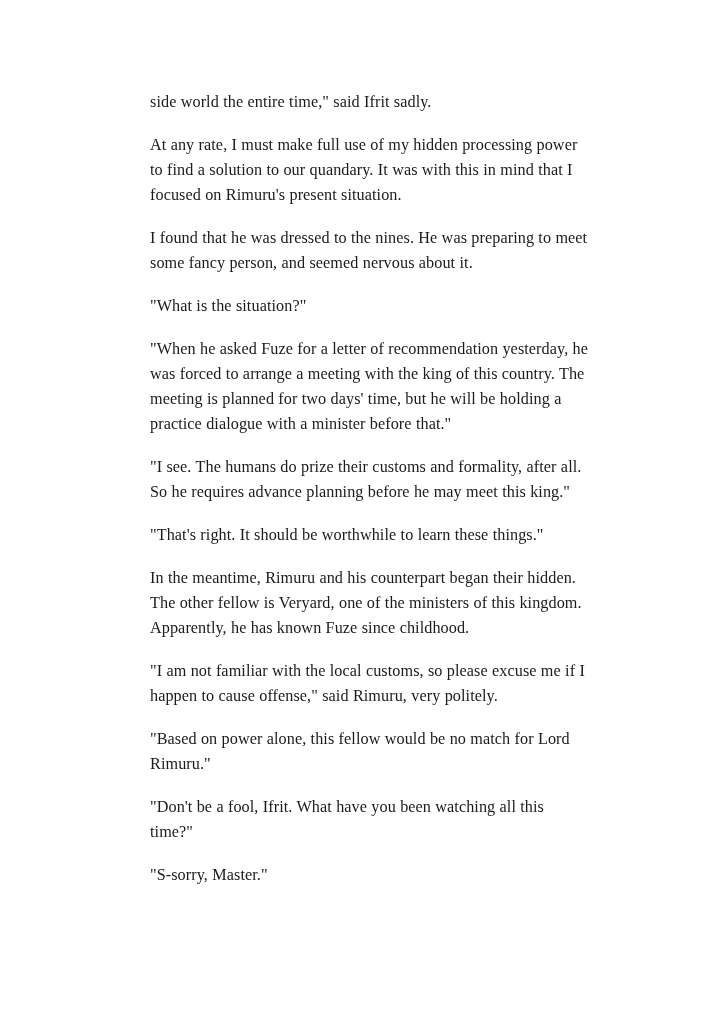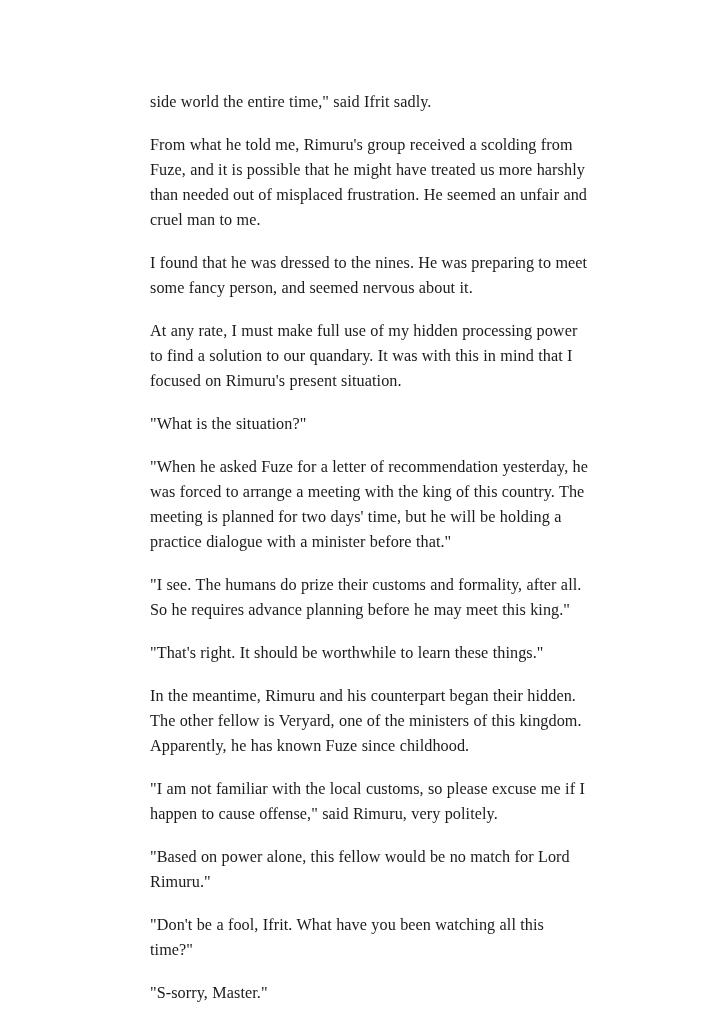--- a/index.html
+++ b/index.html
@@ -40,23 +40,22 @@
   .para:last-child {
     margin-bottom: 0;
   }
 </style>
 </head>
 <body>
 
 <div class="page">
   <div class="text-column">
     <p class="para">side world the entire time," said Ifrit sadly.</p>
-    <p class="para">From what he told me, Rimuru's group received a scolding from Fuze, and it is possible that he might have treated us more harshly than needed out of misplaced frustration. He seemed an unfair and cruel man to me.</p>
+    <p class="para">At any rate, I must make full use of my hidden processing power to find a solution to our quandary. It was with this in mind that I focused on Rimuru's present situation.</p>
     <p class="para">I found that he was dressed to the nines. He was preparing to meet some fancy person, and seemed nervous about it.</p>
-    <p class="para">At any rate, I must make full use of my hidden processing power to find a solution to our quandary. It was with this in mind that I focused on Rimuru's present situation.</p>
     <p class="para">"What is the situation?"</p>
     <p class="para">"When he asked Fuze for a letter of recommendation yesterday, he was forced to arrange a meeting with the king of this country. The meeting is planned for two days' time, but he will be holding a practice dialogue with a minister before that."</p>
     <p class="para">"I see. The humans do prize their customs and formality, after all. So he requires advance planning before he may meet this king."</p>
     <p class="para">"That's right. It should be worthwhile to learn these things."</p>
     <p class="para">In the meantime, Rimuru and his counterpart began their hidden. The other fellow is Veryard, one of the ministers of this kingdom. Apparently, he has known Fuze since childhood.</p>
     <p class="para">"I am not familiar with the local customs, so please excuse me if I happen to cause offense," said Rimuru, very politely.</p>
     <p class="para">"Based on power alone, this fellow would be no match for Lord Rimuru."</p>
     <p class="para">"Don't be a fool, Ifrit. What have you been watching all this time?"</p>
     <p class="para">"S-sorry, Master."</p>
   </div>

